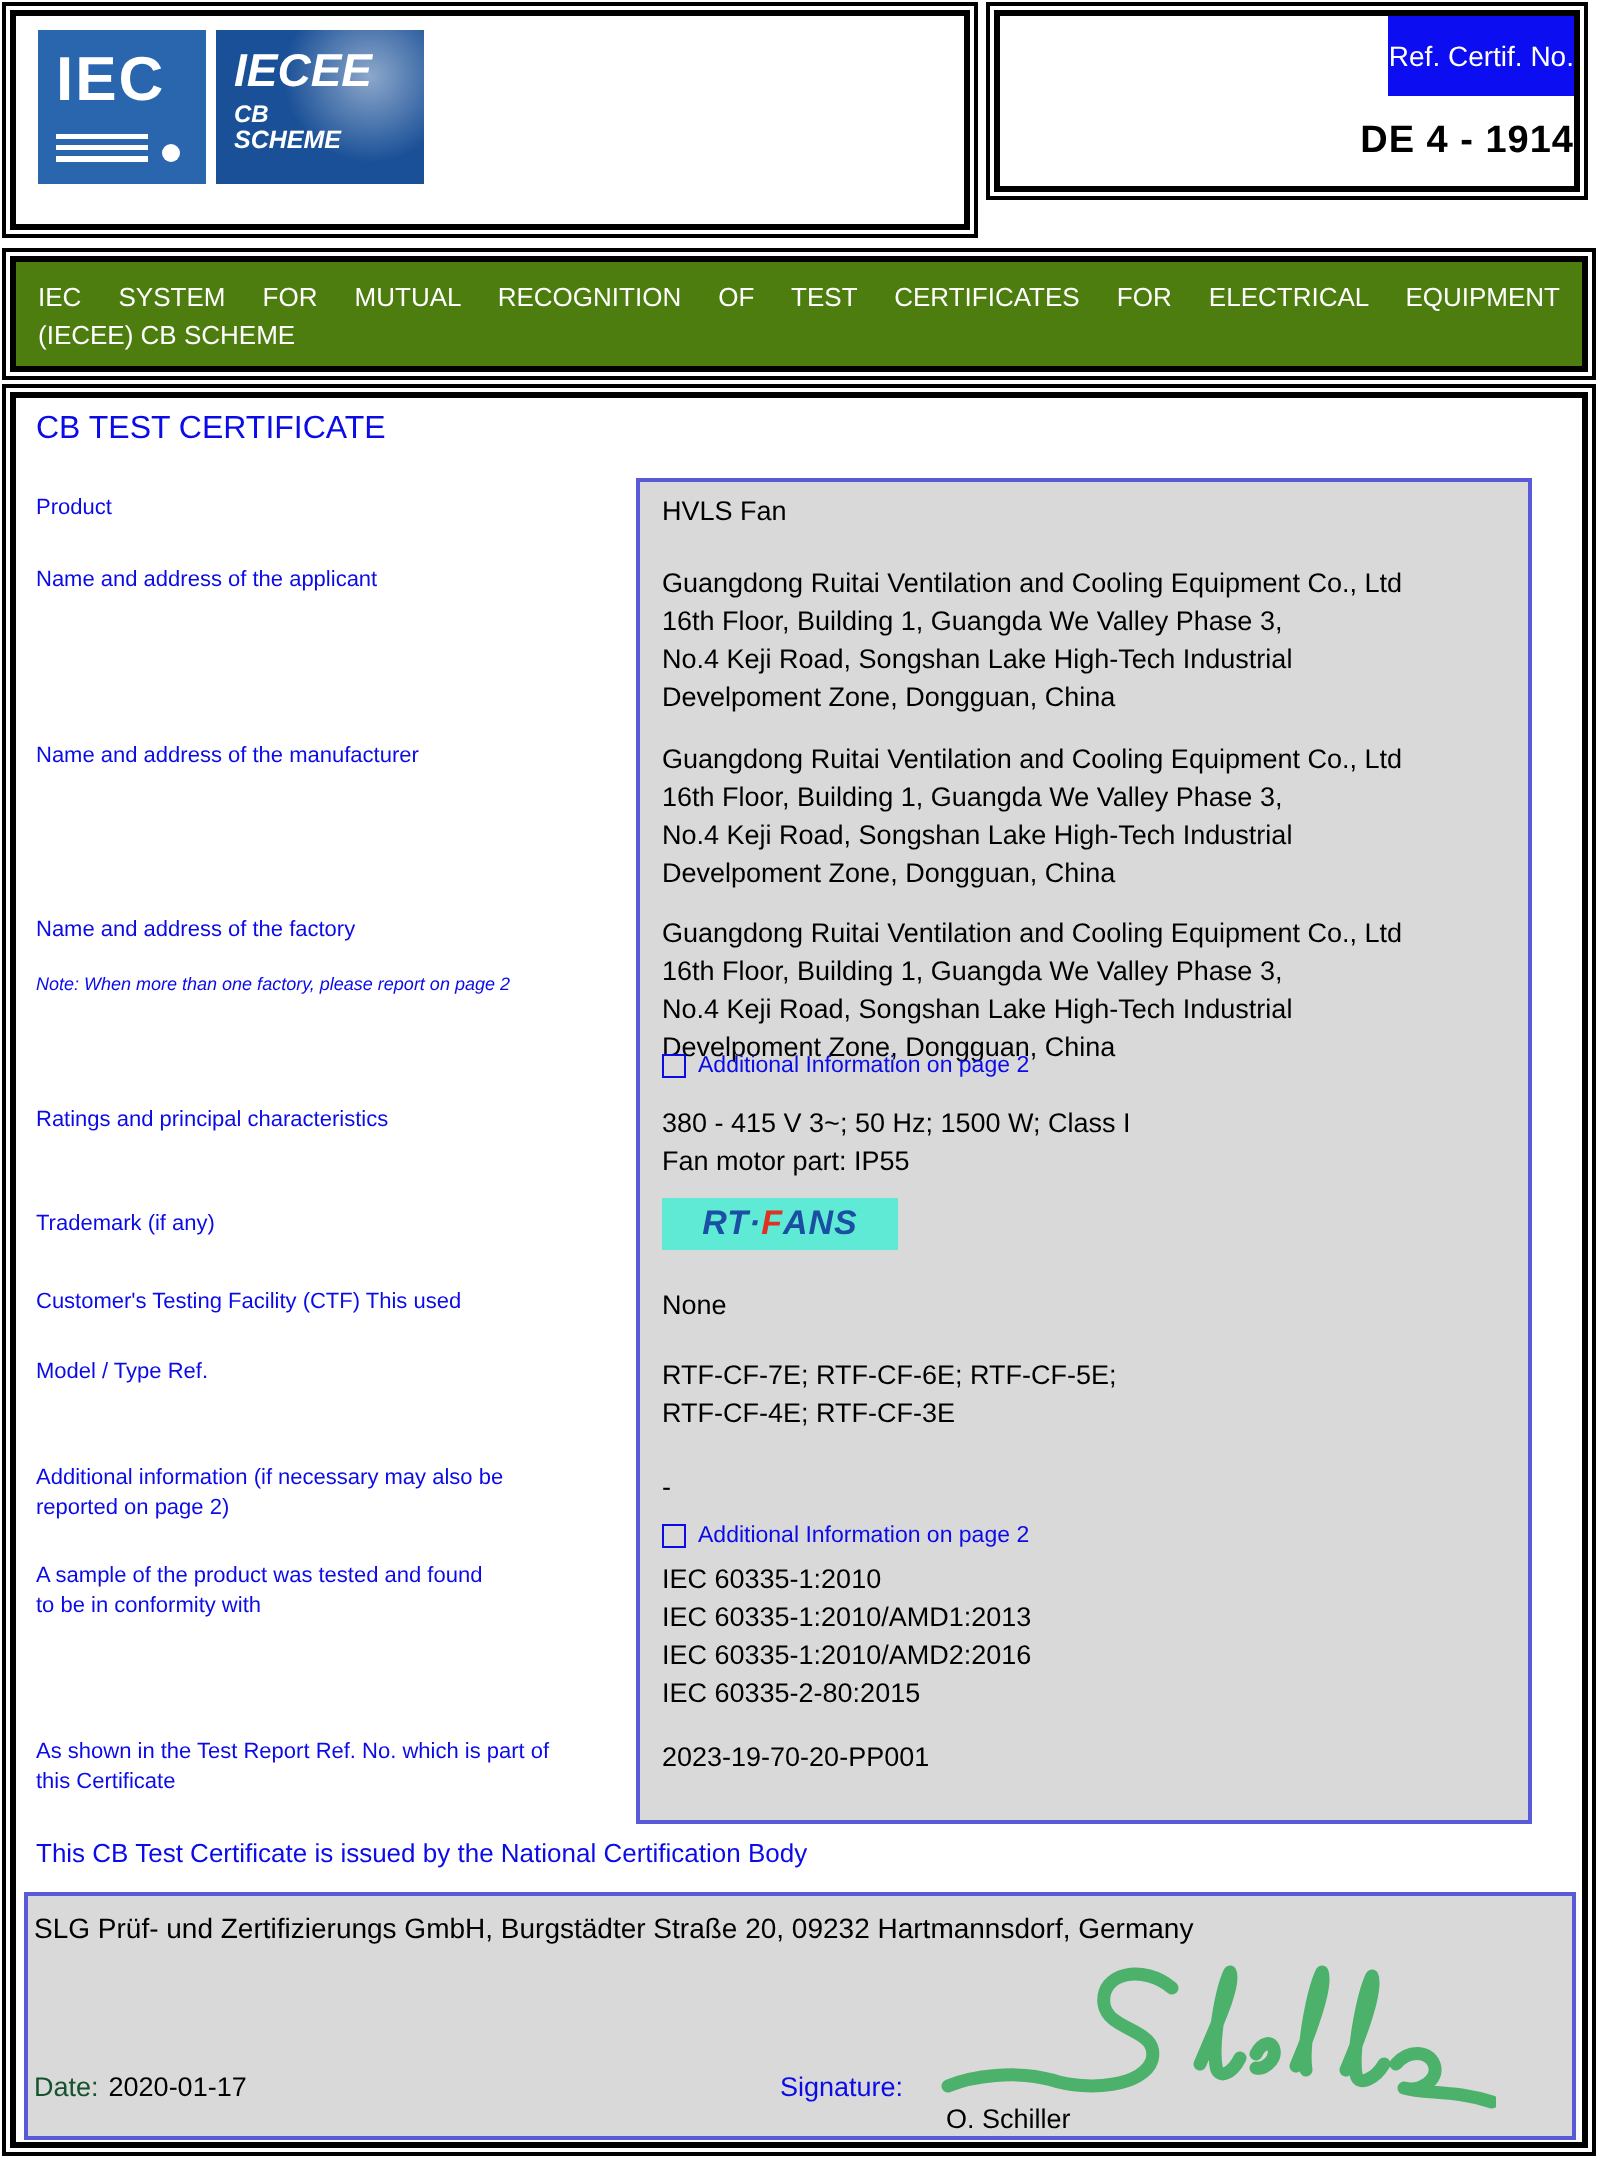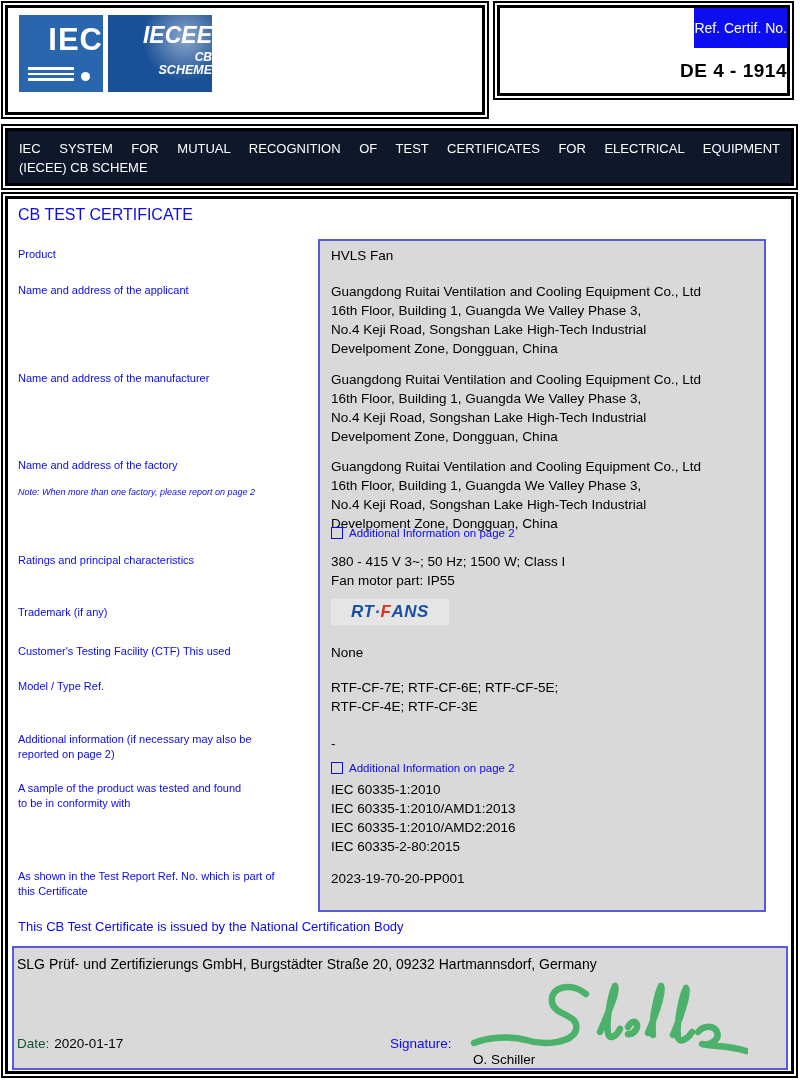--- a/index.html
+++ b/index.html
@@ -7,56 +7,56 @@
     position:relative; width:800px; height:1080px; background:#ffffff;
     font-family:"Liberation Sans", sans-serif; overflow:hidden;
   }
   .abs { position:absolute; }
   
   .dbox {
     position:absolute; box-sizing:border-box; background:#fff;
     border:3px solid #000;
     box-shadow: 0 0 0 2px #fff, 0 0 0 4px #000;
   }
-  .header-left  { left:5px; top:5px;  width:480px; height:110px;text-align:right; }
+  .header-left  { left:5px; top:5px;  width:480px; height:110px; }
   .header-right { left:497px; top:5px; width:293px; height:91px; display:flex; flex-direction:column;align-items:flex-end; }
   .ref-band { background:#0d0df2; color:#fff; height:40px; display:flex; align-items:center; justify-content:center; font-size:14px; }
   .cert-no  { flex:1; display:flex; align-items:center; justify-content:center; color:#000; font-size:19px; font-weight:bold; letter-spacing:.5px; }
 
   .iec-logo { position:absolute; left:11px; top:7px; width:84px; height:77px; background:#2a66ae; color:#fff; }
   .iec-text { font-size:31px; font-weight:bold; letter-spacing:1px; padding:9px 0 0 9px; line-height:1; }
   .iec-lines{ position:absolute; left:9px; bottom:11px; width:46px; height:14px;
       background:linear-gradient(#fff 0 2.5px, transparent 2.5px 5.5px, #fff 5.5px 8px, transparent 8px 11px, #fff 11px 13.5px); }
   .iec-dot  { position:absolute; right:13px; bottom:11px; width:9px; height:9px; border-radius:50%; background:#fff; }
   .iecee-logo { position:absolute; left:100px; top:7px; width:104px; height:77px; color:#fff;
       background: radial-gradient(circle at 74% 30%, rgba(255,255,255,.5), rgba(255,255,255,0) 46%), #1a5097;
       font-style:italic; font-weight:bold; }
   .iecee-main { font-size:23px; padding:9px 0 0 9px; line-height:1; }
   .iecee-cb   { font-size:12px; padding-left:9px; margin-top:4px; line-height:1.1; }
   .iecee-scheme { font-size:12.5px; padding-left:9px; line-height:1.1; }
 
-  .banner { left:5px; top:128px; width:789px; height:58px; background:#0f172a; color:#fff;
+  .banner { left:5px; top:128px; width:789px; height:58px; background:#4d7c0f; color:#fff;
       padding:9px 11px; font-size:13px; line-height:17px; }
   .banner-line1 { text-align:justify; text-align-last:justify; }
   .banner-line2 { margin-top:2px; }
 
   .main-box { left:5px; top:196px; width:789px; height:878px; }
 
   .title { left:18px; top:206px; font-size:16px; color:#0b0be8; }
 
   .value-panel { left:318px; top:239px; width:448px; height:673px; box-sizing:border-box;
       background:#d9d9d9; border:2px solid #5a5ad8; }
 
   .lbl { position:absolute; left:18px; width:294px; color:#0b0be8; font-size:11px; line-height:14.5px; white-space:pre-line; }
   .note { position:absolute; left:18px; width:294px; color:#0b0be8; font-size:9px; font-style:italic; }
   .val { position:absolute; left:331px; width:425px; color:#000; font-size:13.5px; line-height:19px; white-space:pre-line; }
   .addinfo { position:absolute; left:331px; color:#0b0be8; font-size:11.5px; display:flex; align-items:center; }
   .cbx { display:inline-block; width:10px; height:10px; border:1.5px solid #0b0be8; margin-right:6px; background:transparent; }
 
-  .tm { position:absolute; left:331px; top:599px; width:118px; height:26px; background:#e5e5e5;
+  .tm { position:absolute; left:331px; top:599px; width:118px; height:26px; background:#5eead4;
       display:flex; align-items:center; justify-content:center;
       font-style:italic; font-weight:bold; font-size:17px; letter-spacing:.5px; }
   .tm-blue { color:#1b4fa3; } .tm-red { color:#e03224; }
 
   .issued { left:18px; top:919px; font-size:13px; color:#0b0be8; }
 
   .slg-panel { left:12px; top:946px; width:776px; height:124px; box-sizing:border-box;
       background:#d9d9d9; border:2px solid #5a5ad8; }
   .ncb-name { left:17px; top:956px; font-size:14px; color:#000; }
   .date-row { left:17px; top:1036px; font-size:13.5px; }

